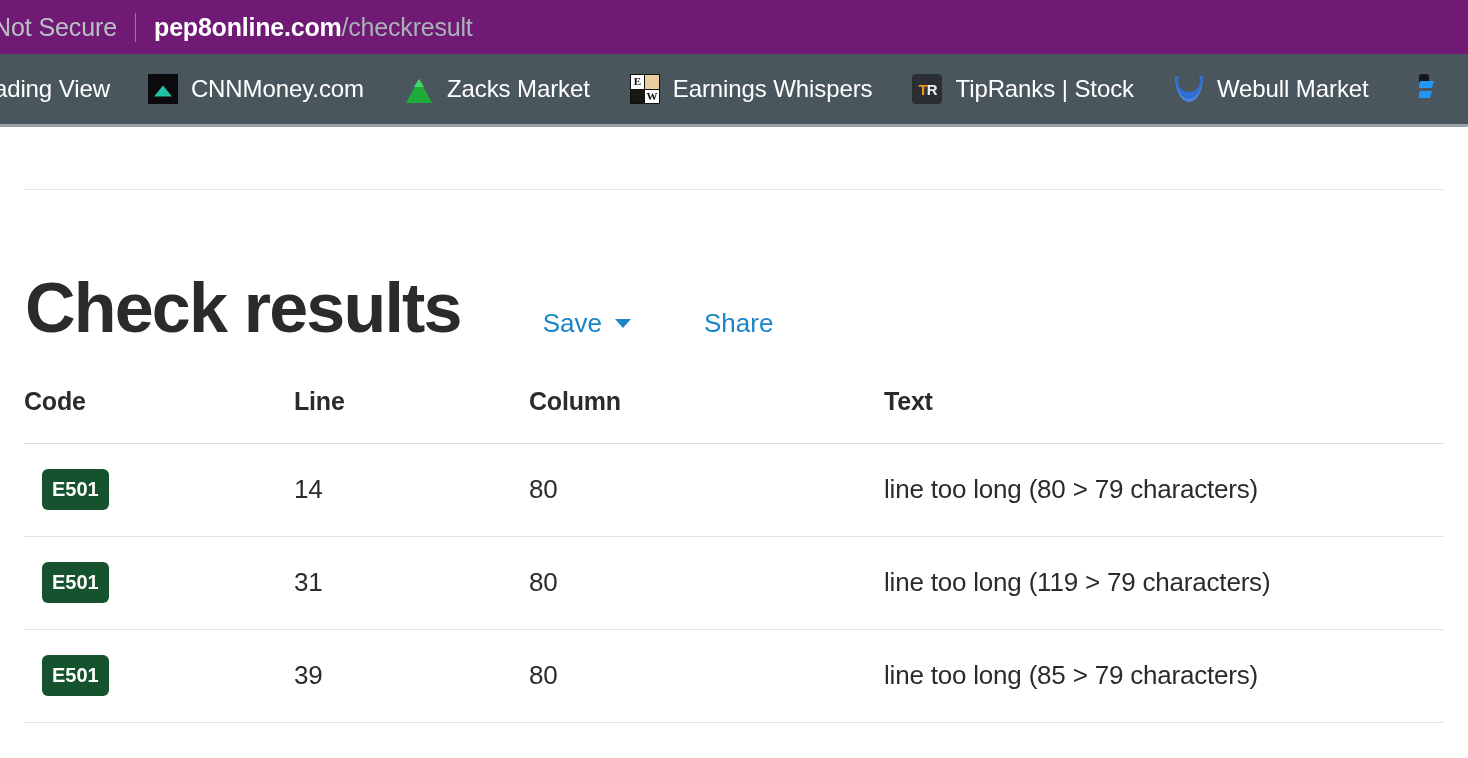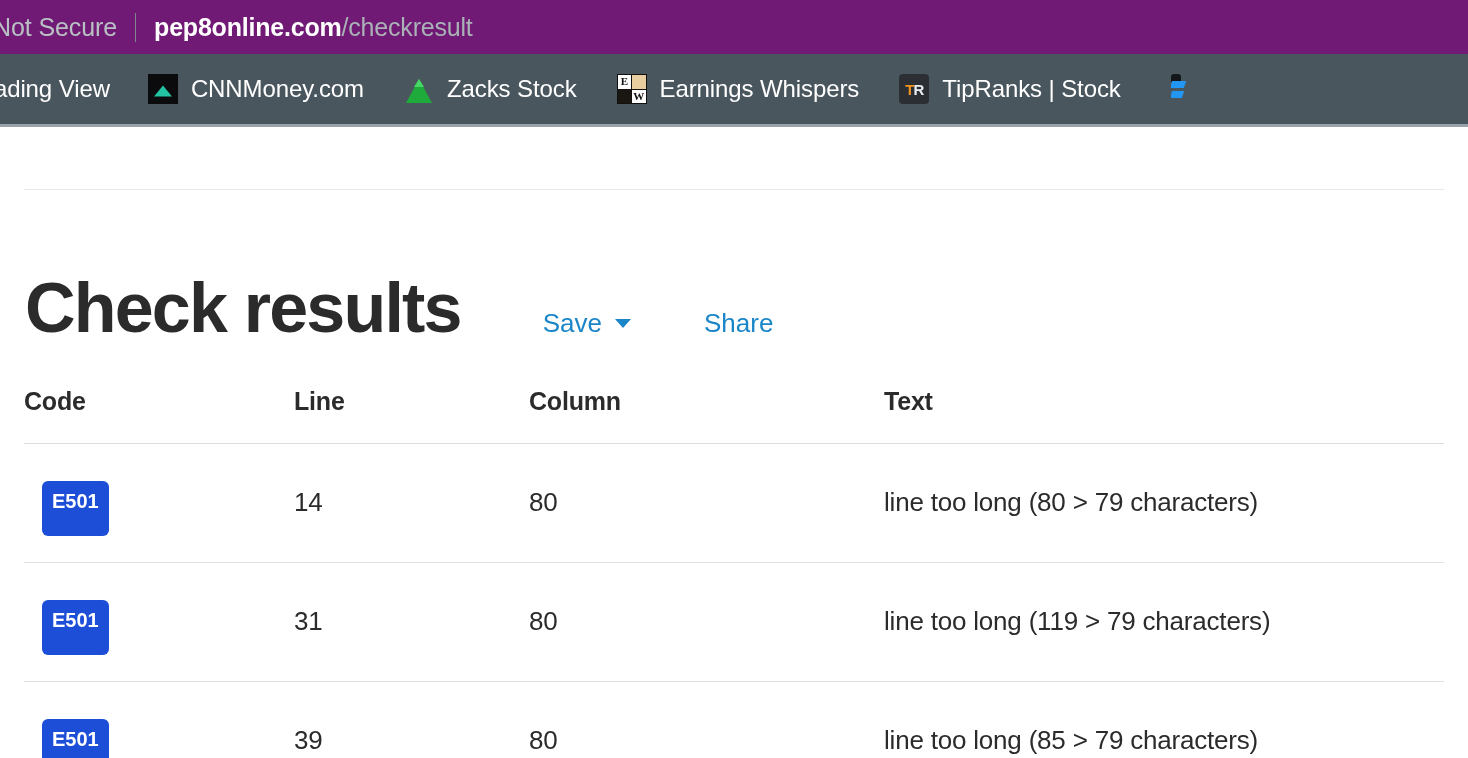--- a/index.html
+++ b/index.html
@@ -294,29 +294,28 @@
   }
   .col-code   { width: 270px; padding-left: 18px; }
   .col-line   { width: 235px; }
   .col-column { width: 355px; }
   .col-text   { width: auto; }
 
   td.col-code { padding-left: 18px; }
 
   .badge {
     display: inline-block;
-    background: #1d4ed8;
+    background: #14532d;
     color: #ffffff;
     font-size: 20px;
     font-weight: bold;
     line-height: 1;
-    padding: 10px 10px 25px 10px;
+    padding: 10px 10px 11px 10px;
     border-radius: 6px;
     letter-spacing: 0px;
-    margin-top: 12px;
   }
 </style>
 </head>
 <body>
 
 <div class="browser-chrome">
 
   <div class="urlbar">
     <div class="url-wrap">
       <span class="not-secure">Not Secure</span>
@@ -332,41 +331,45 @@
       <span class="bm-label">rading View</span>
     </div>
 
     <div class="bm bm-spaced">
       <span class="bm-icon icon-cnn"></span>
       <span class="bm-label">CNNMoney.com</span>
     </div>
 
     <div class="bm bm-spaced">
       <span class="bm-icon icon-zacks"></span>
-      <span class="bm-label">Zacks Stock</span>
+      <span class="bm-label">Zacks Market</span>
     </div>
 
     <div class="bm bm-spaced">
       <span class="bm-icon icon-ew">
         <i class="ew-e">E</i>
         <i class="ew-face"></i>
         <i class="ew-ear"></i>
         <i class="ew-w">W</i>
       </span>
       <span class="bm-label">Earnings Whispers</span>
     </div>
 
     <div class="bm bm-spaced">
       <span class="bm-icon icon-tr">
         <span class="tr-t">T</span>
           <span class="tr-r">R</span>
       </span>
       <span class="bm-label">TipRanks | Stock</span>
     </div>
 
+    <div class="bm bm-spaced">
+      <span class="bm-icon icon-wb"></span>
+      <span class="bm-label">Webull Market</span>
+    </div>
 
     <div class="bm bm-last">
       <span class="icon-clip">
         <span class="cap"></span>
       </span>
     </div>
 
   </div>
 </div>
 

